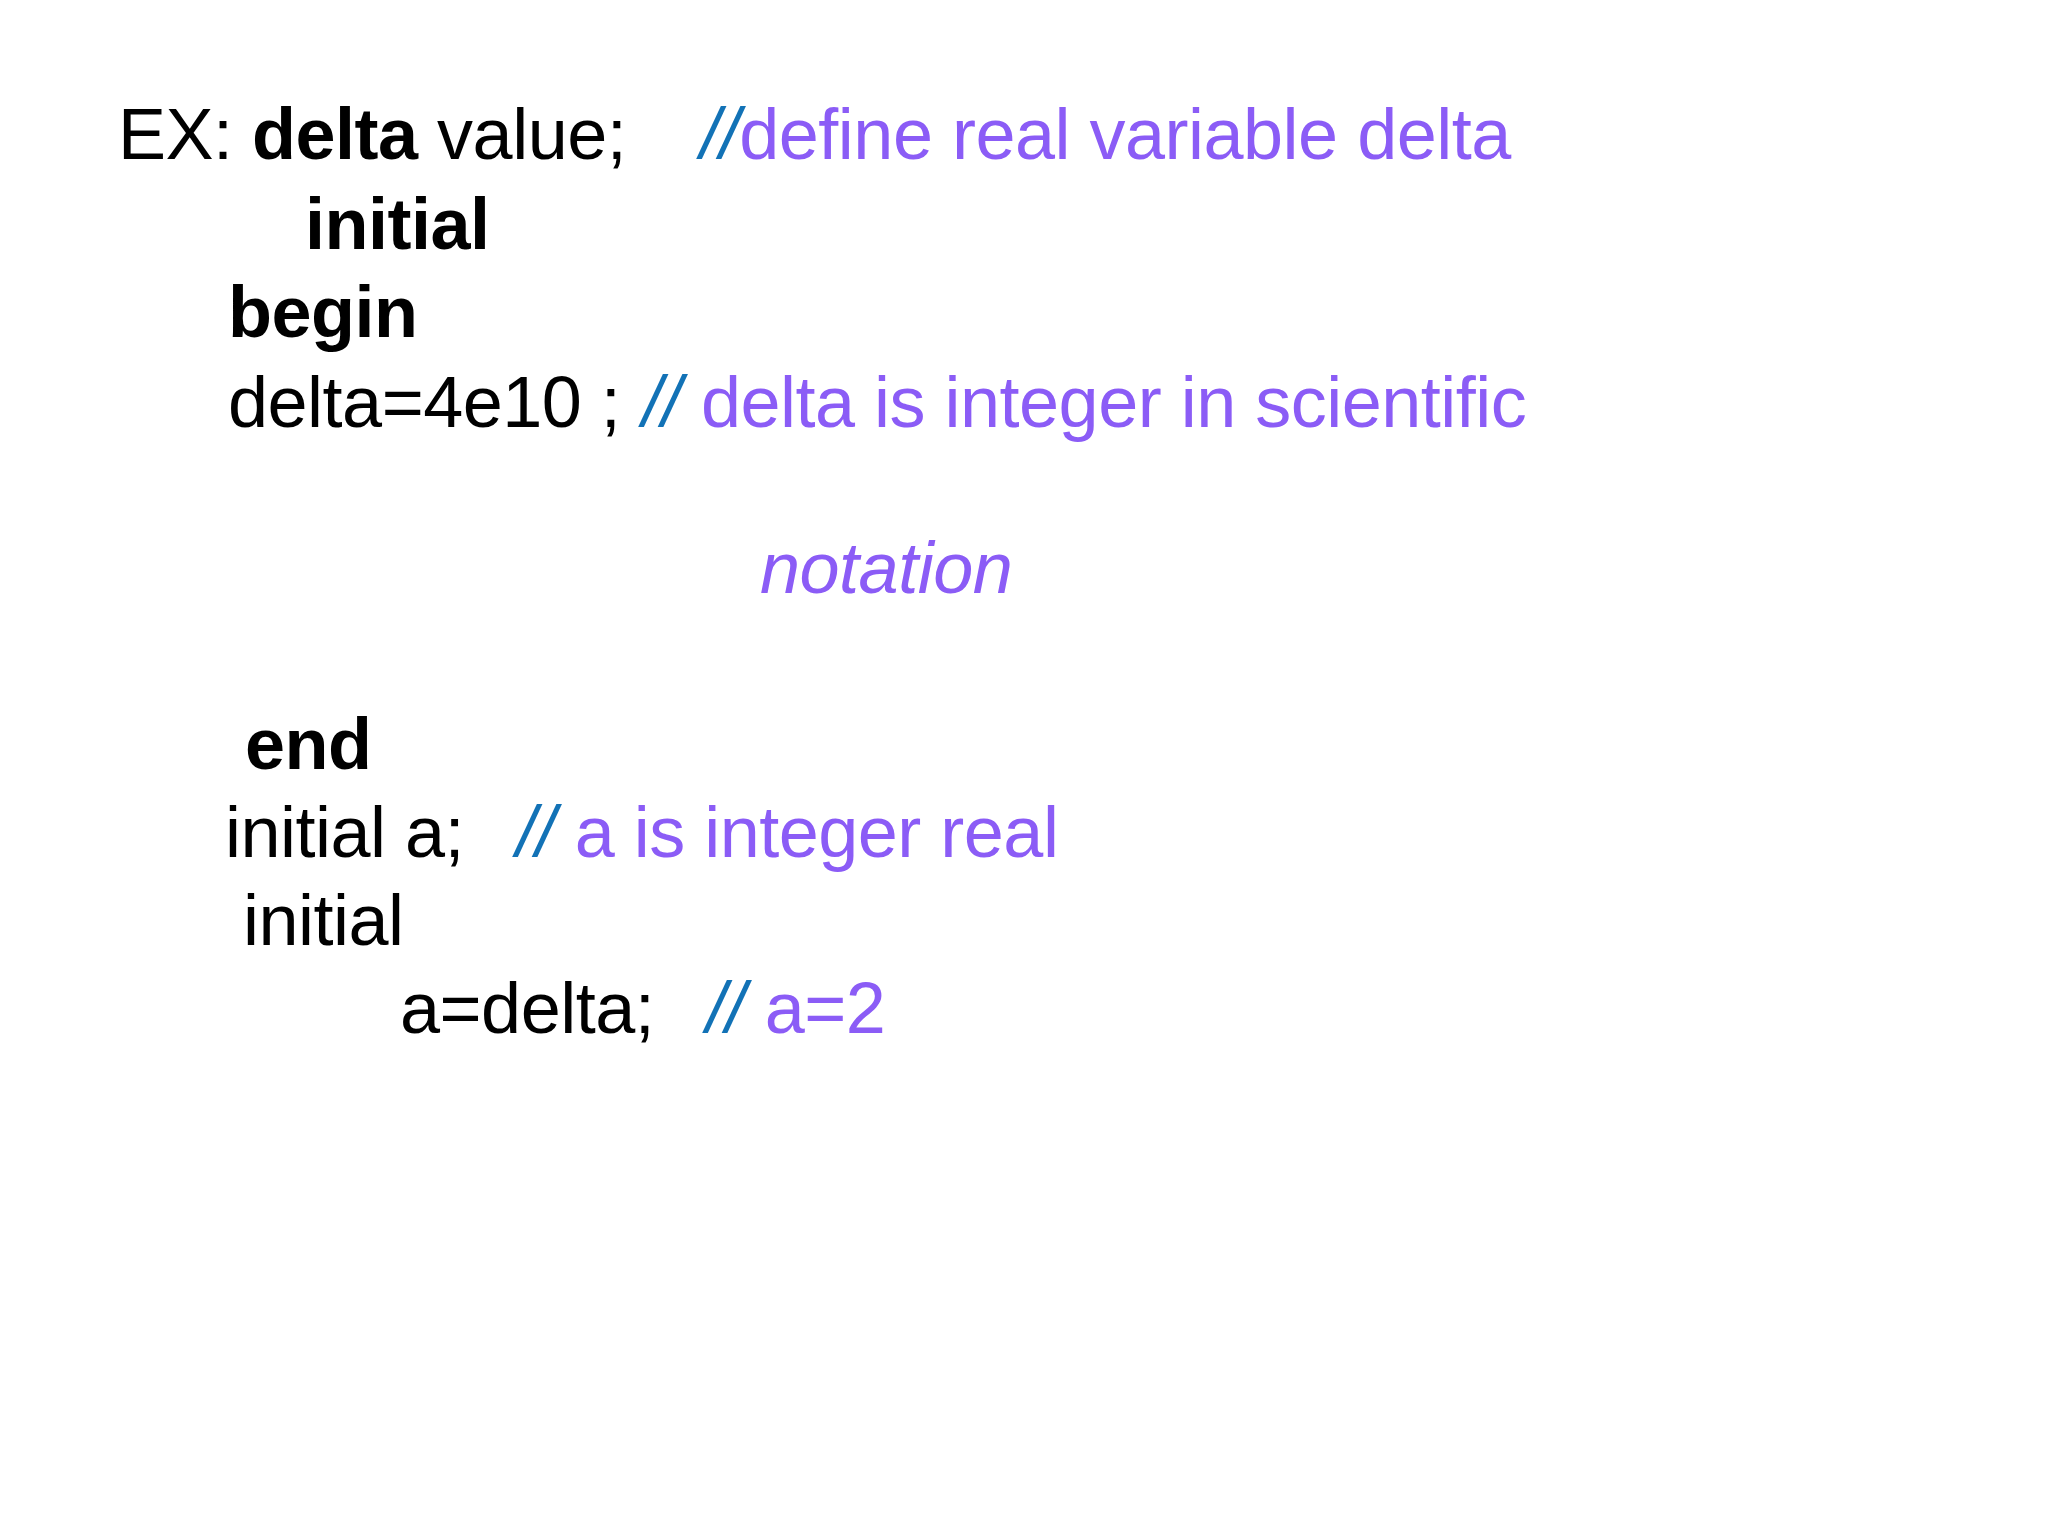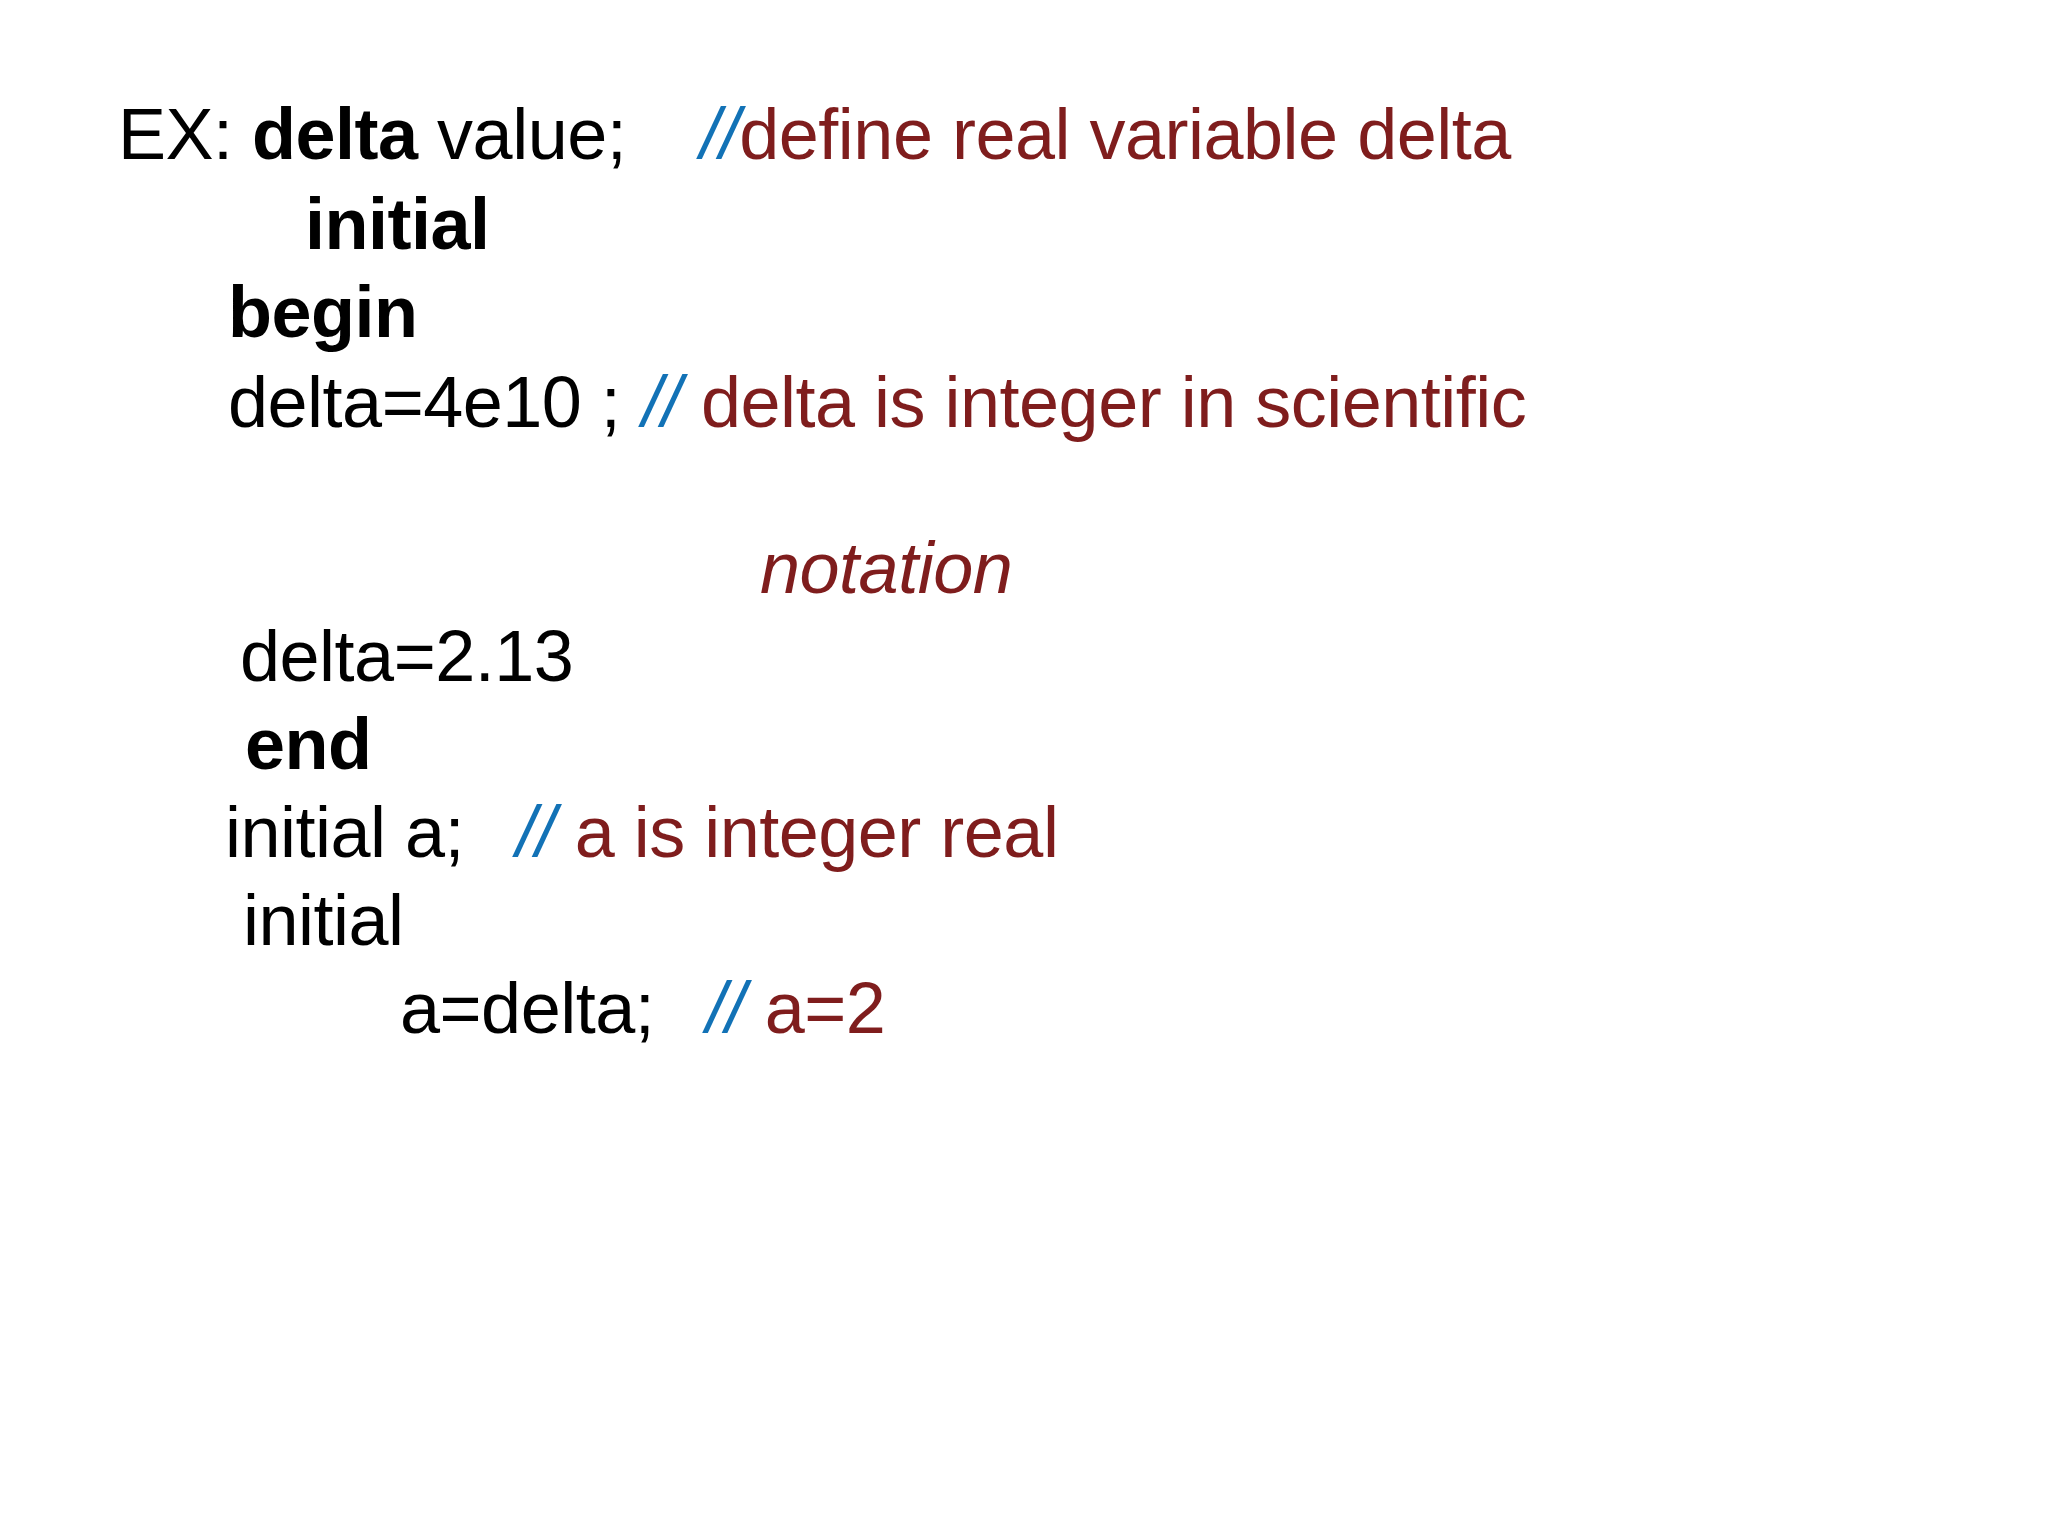--- a/index.html
+++ b/index.html
@@ -41,21 +41,21 @@
   }
 
   
   .kw {
     font-weight: bold;
   }
   .plain {
     font-weight: normal;
   }
   .cmt {
-    color: #7f1d1d;
+    color: #8b5cf6;
     font-weight: normal;
   }
   .cmt-mark {
     color: #1272B6;
     font-style: italic;
     font-weight: normal;
   }
 
   
   .ln-1  { left: 118px; top:  98px; }
@@ -82,21 +82,20 @@
     <div class="line ln-1"><span class="plain">EX: </span><span class="kw">delta</span><span class="plain"> value;</span><span class="gap-lg"></span><span class="cmt-mark">//</span><span class="cmt">define real variable delta</span></div>
 
     <div class="line ln-2"><span class="kw">initial</span></div>
 
     <div class="line ln-3"><span class="kw">begin</span></div>
 
     <div class="line ln-4"><span class="plain">delta=4e10 ;</span><span class="gap-sm"></span><span class="cmt-mark">//</span><span class="cmt"> delta is integer in scientific</span></div>
 
     <div class="line ln-5"><span class="cmt">notation</span></div>
 
-    <div class="line ln-6"><span class="plain">delta=2.13</span></div>
 
     <div class="line ln-7"><span class="kw">end</span></div>
 
     <div class="line ln-8"><span class="plain">initial a;</span><span class="gap-md"></span><span class="cmt-mark">//</span><span class="cmt"> a is integer real</span></div>
 
     <div class="line ln-9"><span class="plain">initial</span></div>
 
     <div class="line ln-10"><span class="plain">a=delta;</span><span class="gap-md"></span><span class="cmt-mark">//</span><span class="cmt"> a=2</span></div>
 
   </div>

